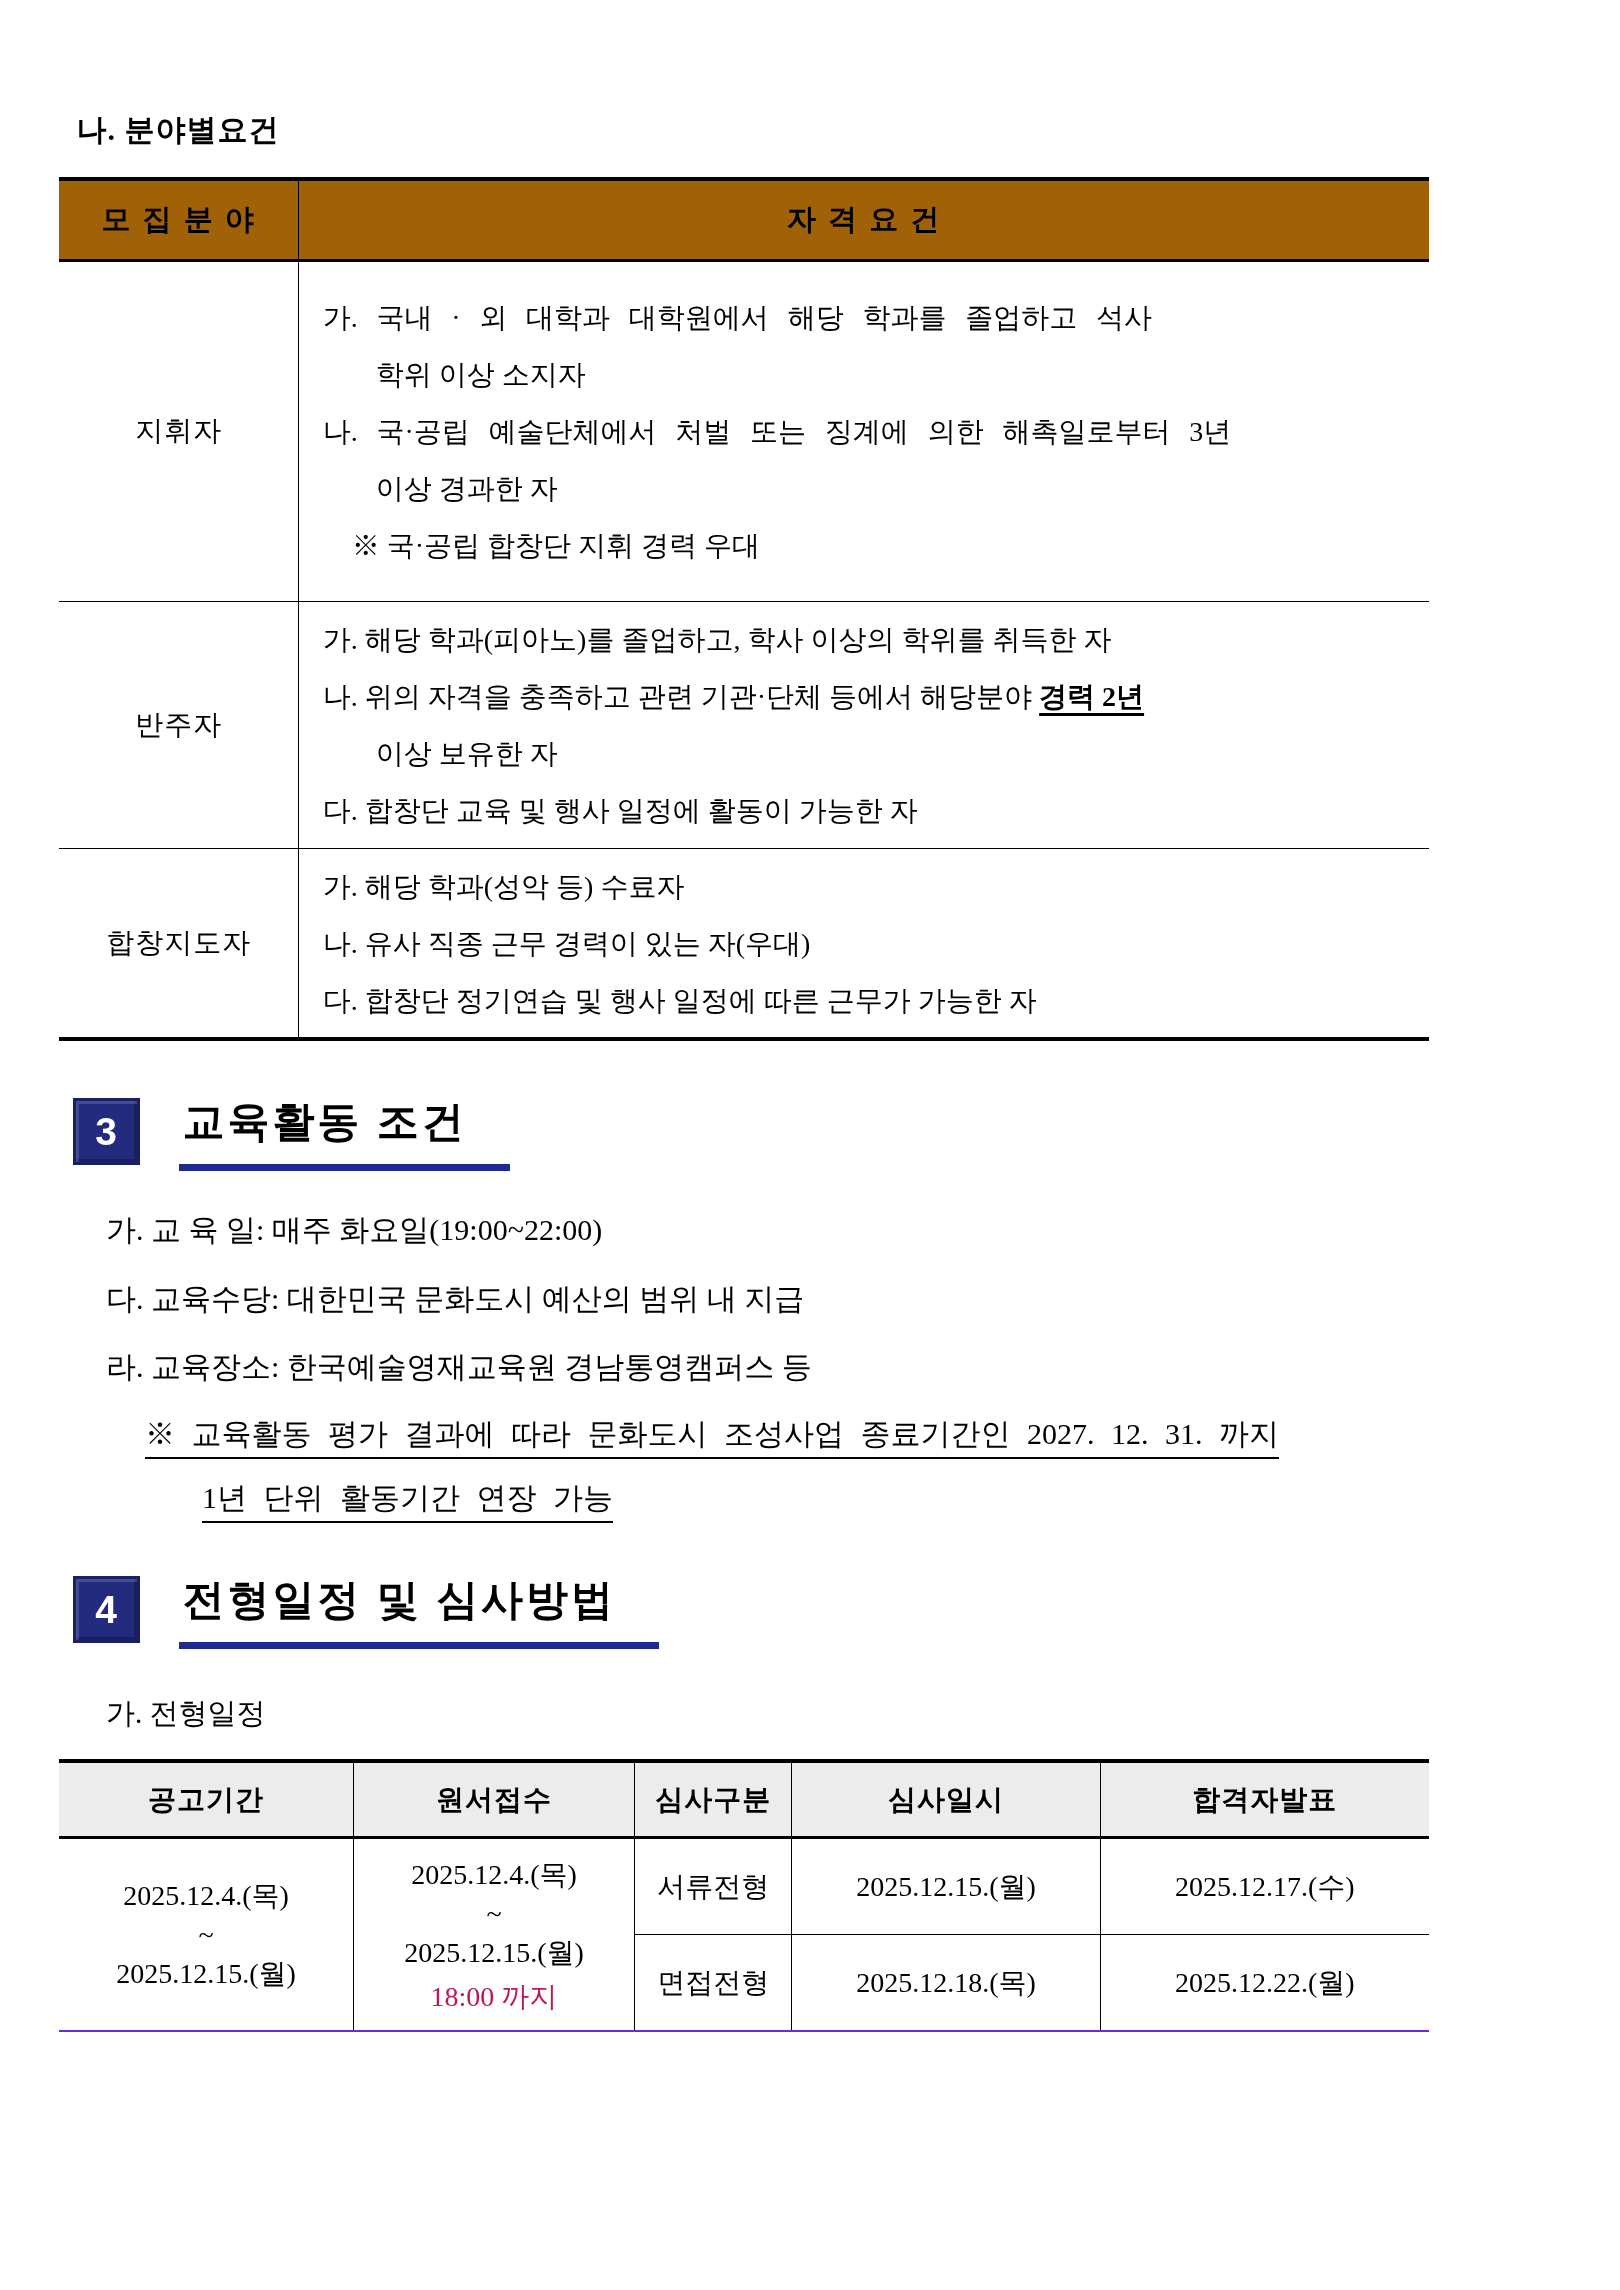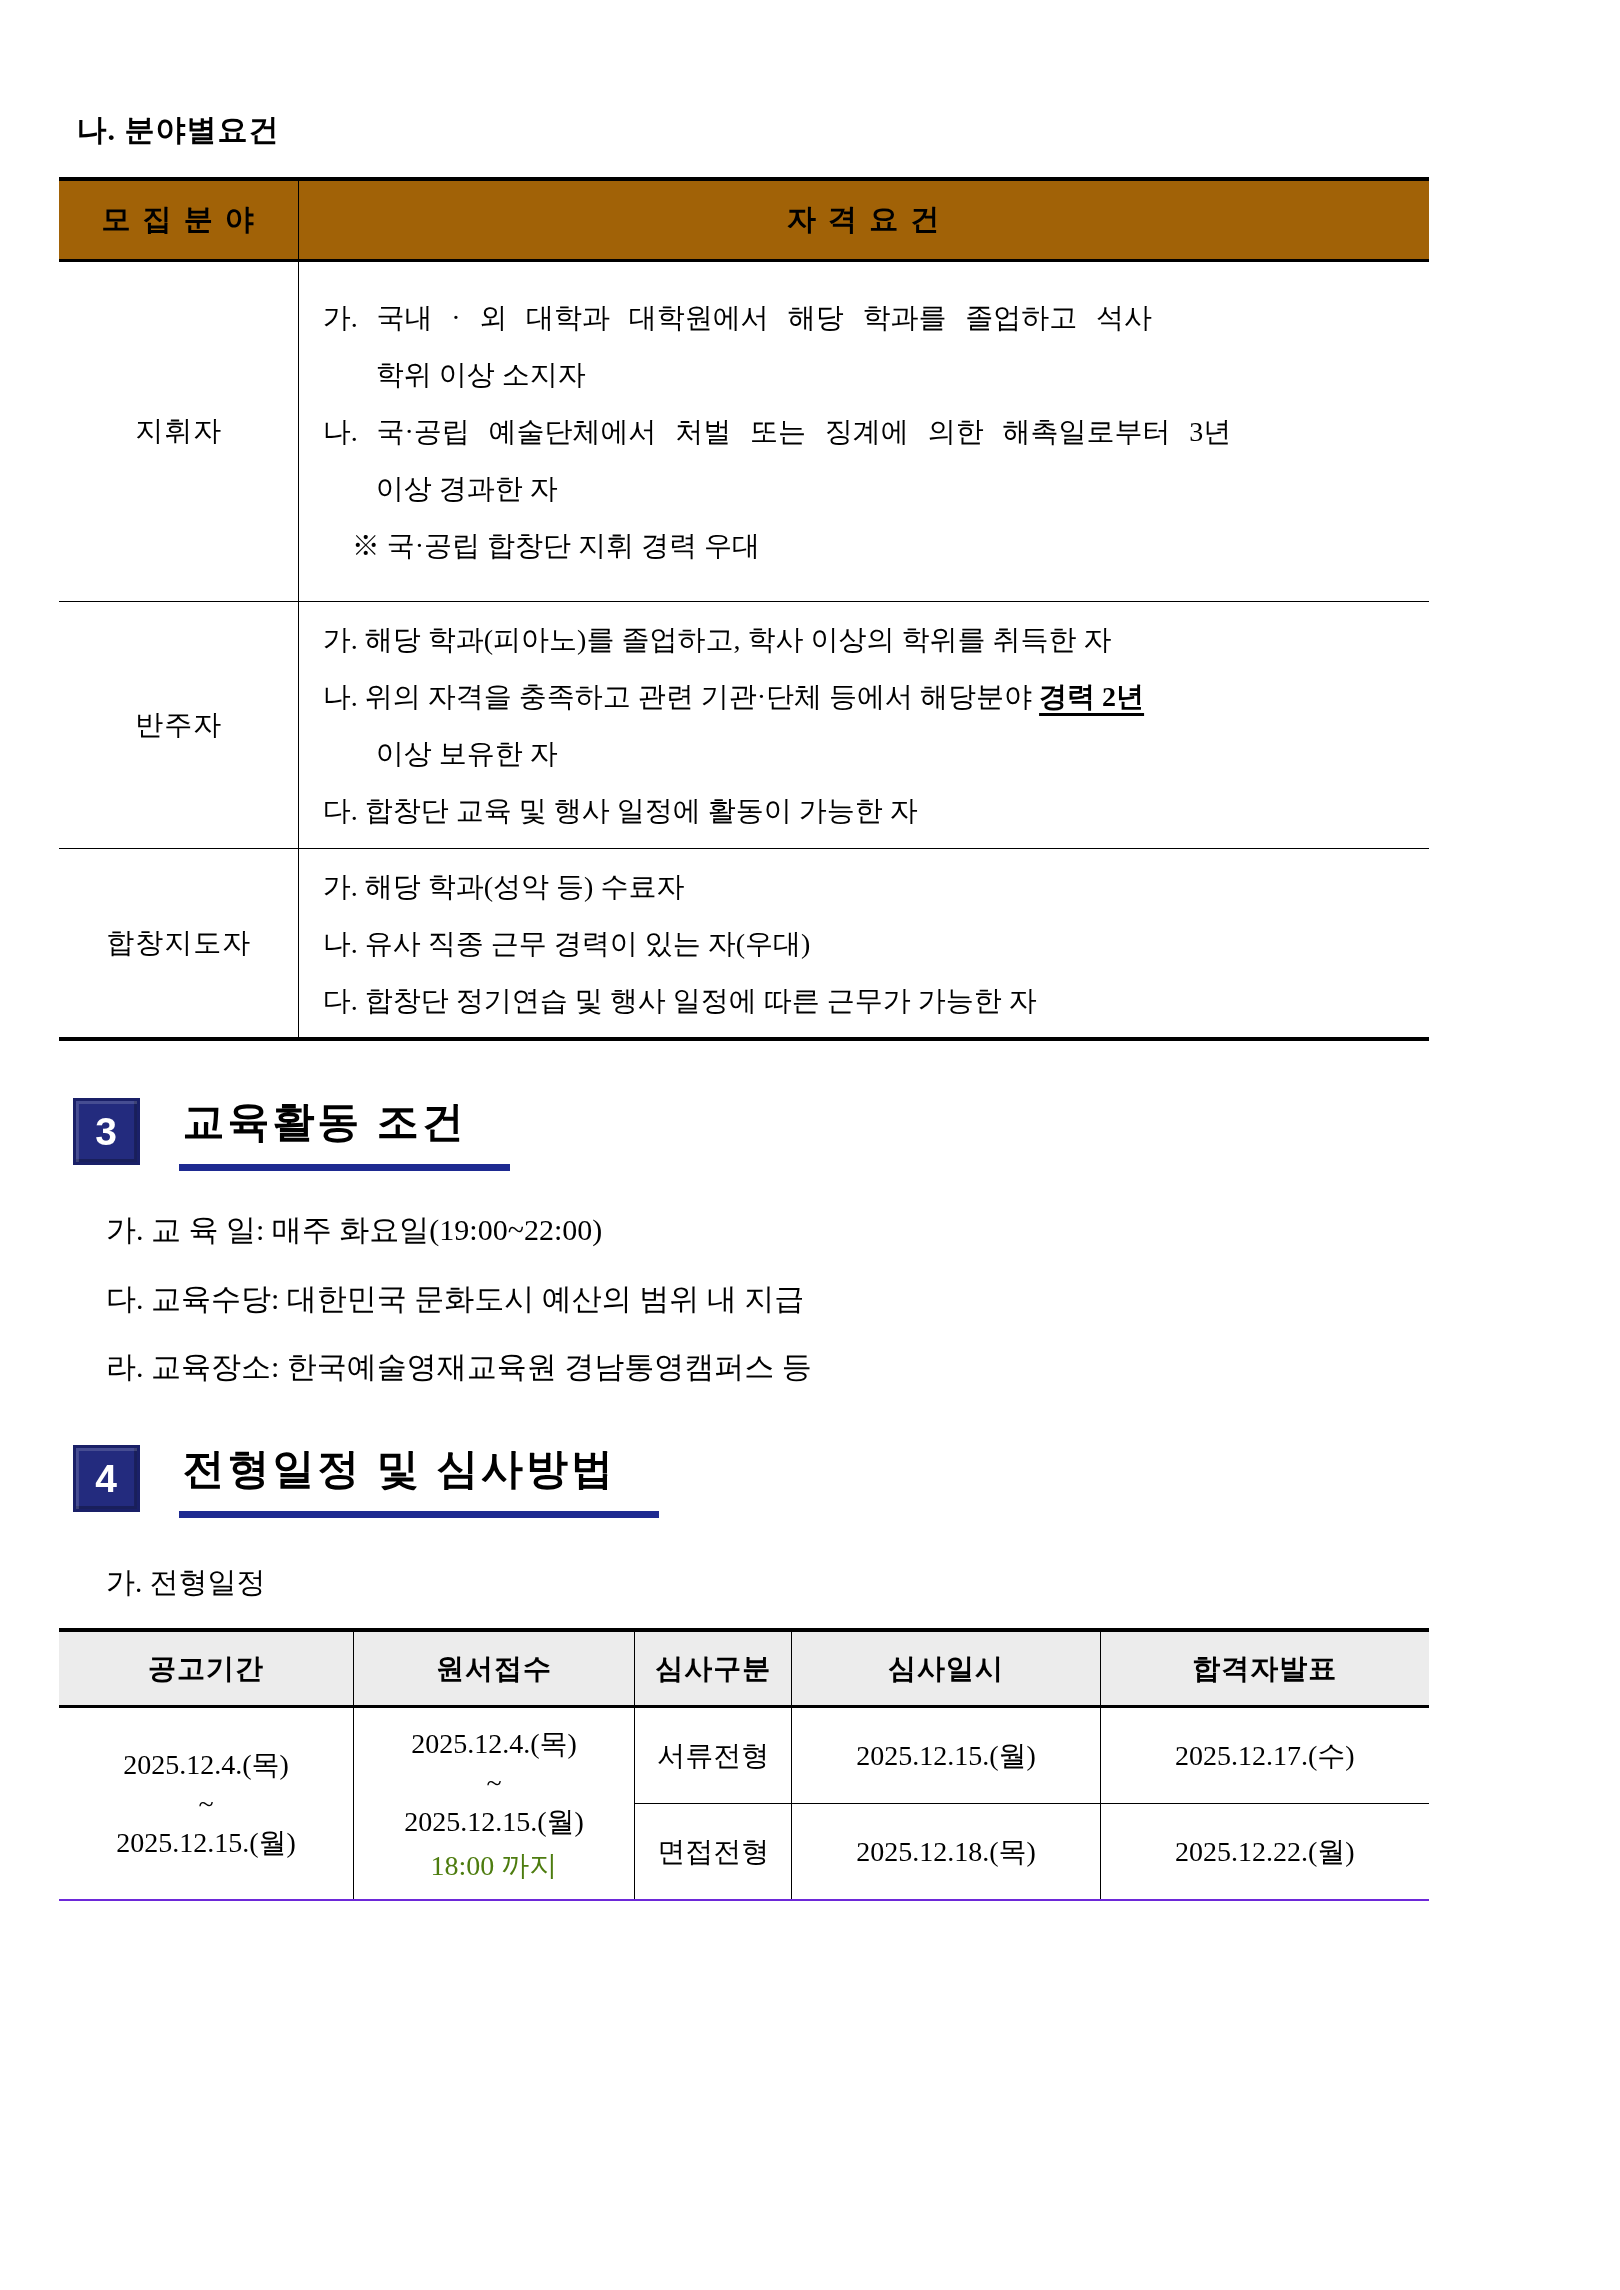--- a/index.html
+++ b/index.html
@@ -64,21 +64,21 @@
   
   .tbl2 { border-top:4.4px solid #000; border-bottom:2px solid #6d28d9; }
   .tbl2 th {
     background:#ececec; border:1.5px solid #000; border-bottom:3.4px solid #000;
     height:71px; font-family:"Liberation Sans",sans-serif;
     font-size:28px; font-weight:bold; letter-spacing:1px;
   }
   .tbl2 td { border:1.5px solid #000; text-align:center; vertical-align:middle; font-size:28px; height:93px; }
   .sched-line { line-height:45px; }
   .tilde { line-height:33px; }
-  .deadline { color:#4d7c0f; line-height:43px; }
+  .deadline { color:#be185d; line-height:43px; }
 
   .footer-note { margin:33px 0 0 33px; font-size:29px; }
 </style>
 </head>
 <body>
 
 <div class="page">
 
   <div class="h-b">나. 분야별요건</div>
 
@@ -130,20 +130,24 @@
       </div>
     <div class="sec-title">교육활동 조건</div>
   </div>
 
   <div class="items">
     <div class="item">가. 교 육 일: 매주 화요일(19:00~22:00)</div>
     <div class="item">다. 교육수당: 대한민국 문화도시 예산의 범위 내 지급</div>
     <div class="item">라. 교육장소: 한국예술영재교육원 경남통영캠퍼스 등</div>
   </div>
 
+  <div class="note">
+    <div class="note-line"><span>※ 교육활동 평가 결과에 따라 문화도시 조성사업 종료기간인 2027. 12. 31. 까지</span></div>
+    <div class="note-line note-l2"><span>1년 단위 활동기간 연장 가능</span></div>
+  </div>
 
   <div class="sec">
     <div class="badge">
         <span>4</span>
       </div>
     <div class="sec-title">전형일정 및 심사방법</div>
   </div>
 
   <div class="sub-head">가. 전형일정</div>
 

